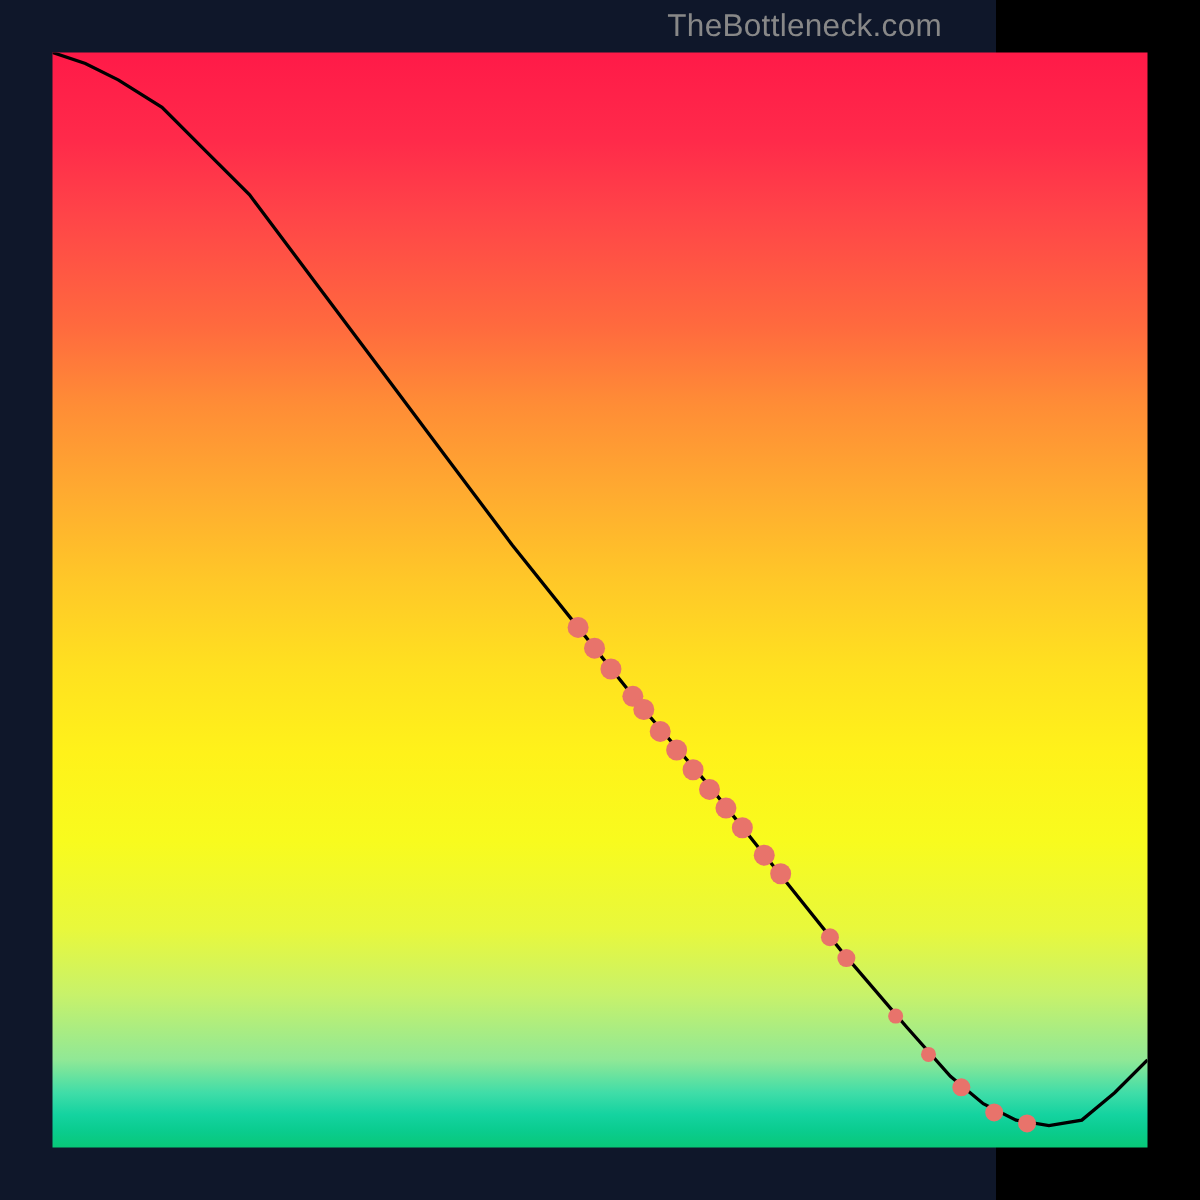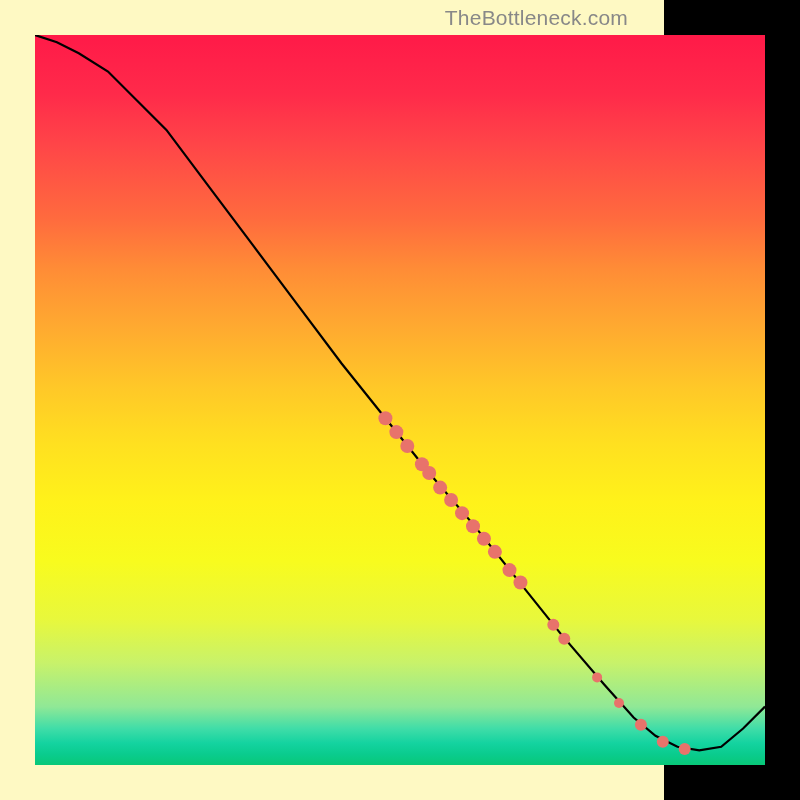--- a/index.html
+++ b/index.html
@@ -8,21 +8,21 @@
     background: #000;
     width: 800px;
     height: 800px;
     overflow: hidden;
     font-family: Arial, sans-serif;
   }
   .chart-container {
     position: relative;
     width: 664px;
     height: 800px;
-    background: #fef9c3;
+    background: #0f172a;
   }
   .plot-area {
     position: absolute;
     left: 35px;
     top: 35px;
     width: 730px;
     height: 730px;
     background: linear-gradient(to bottom,
       #ff1a48 0%,
       #ff2a4a 8%,

